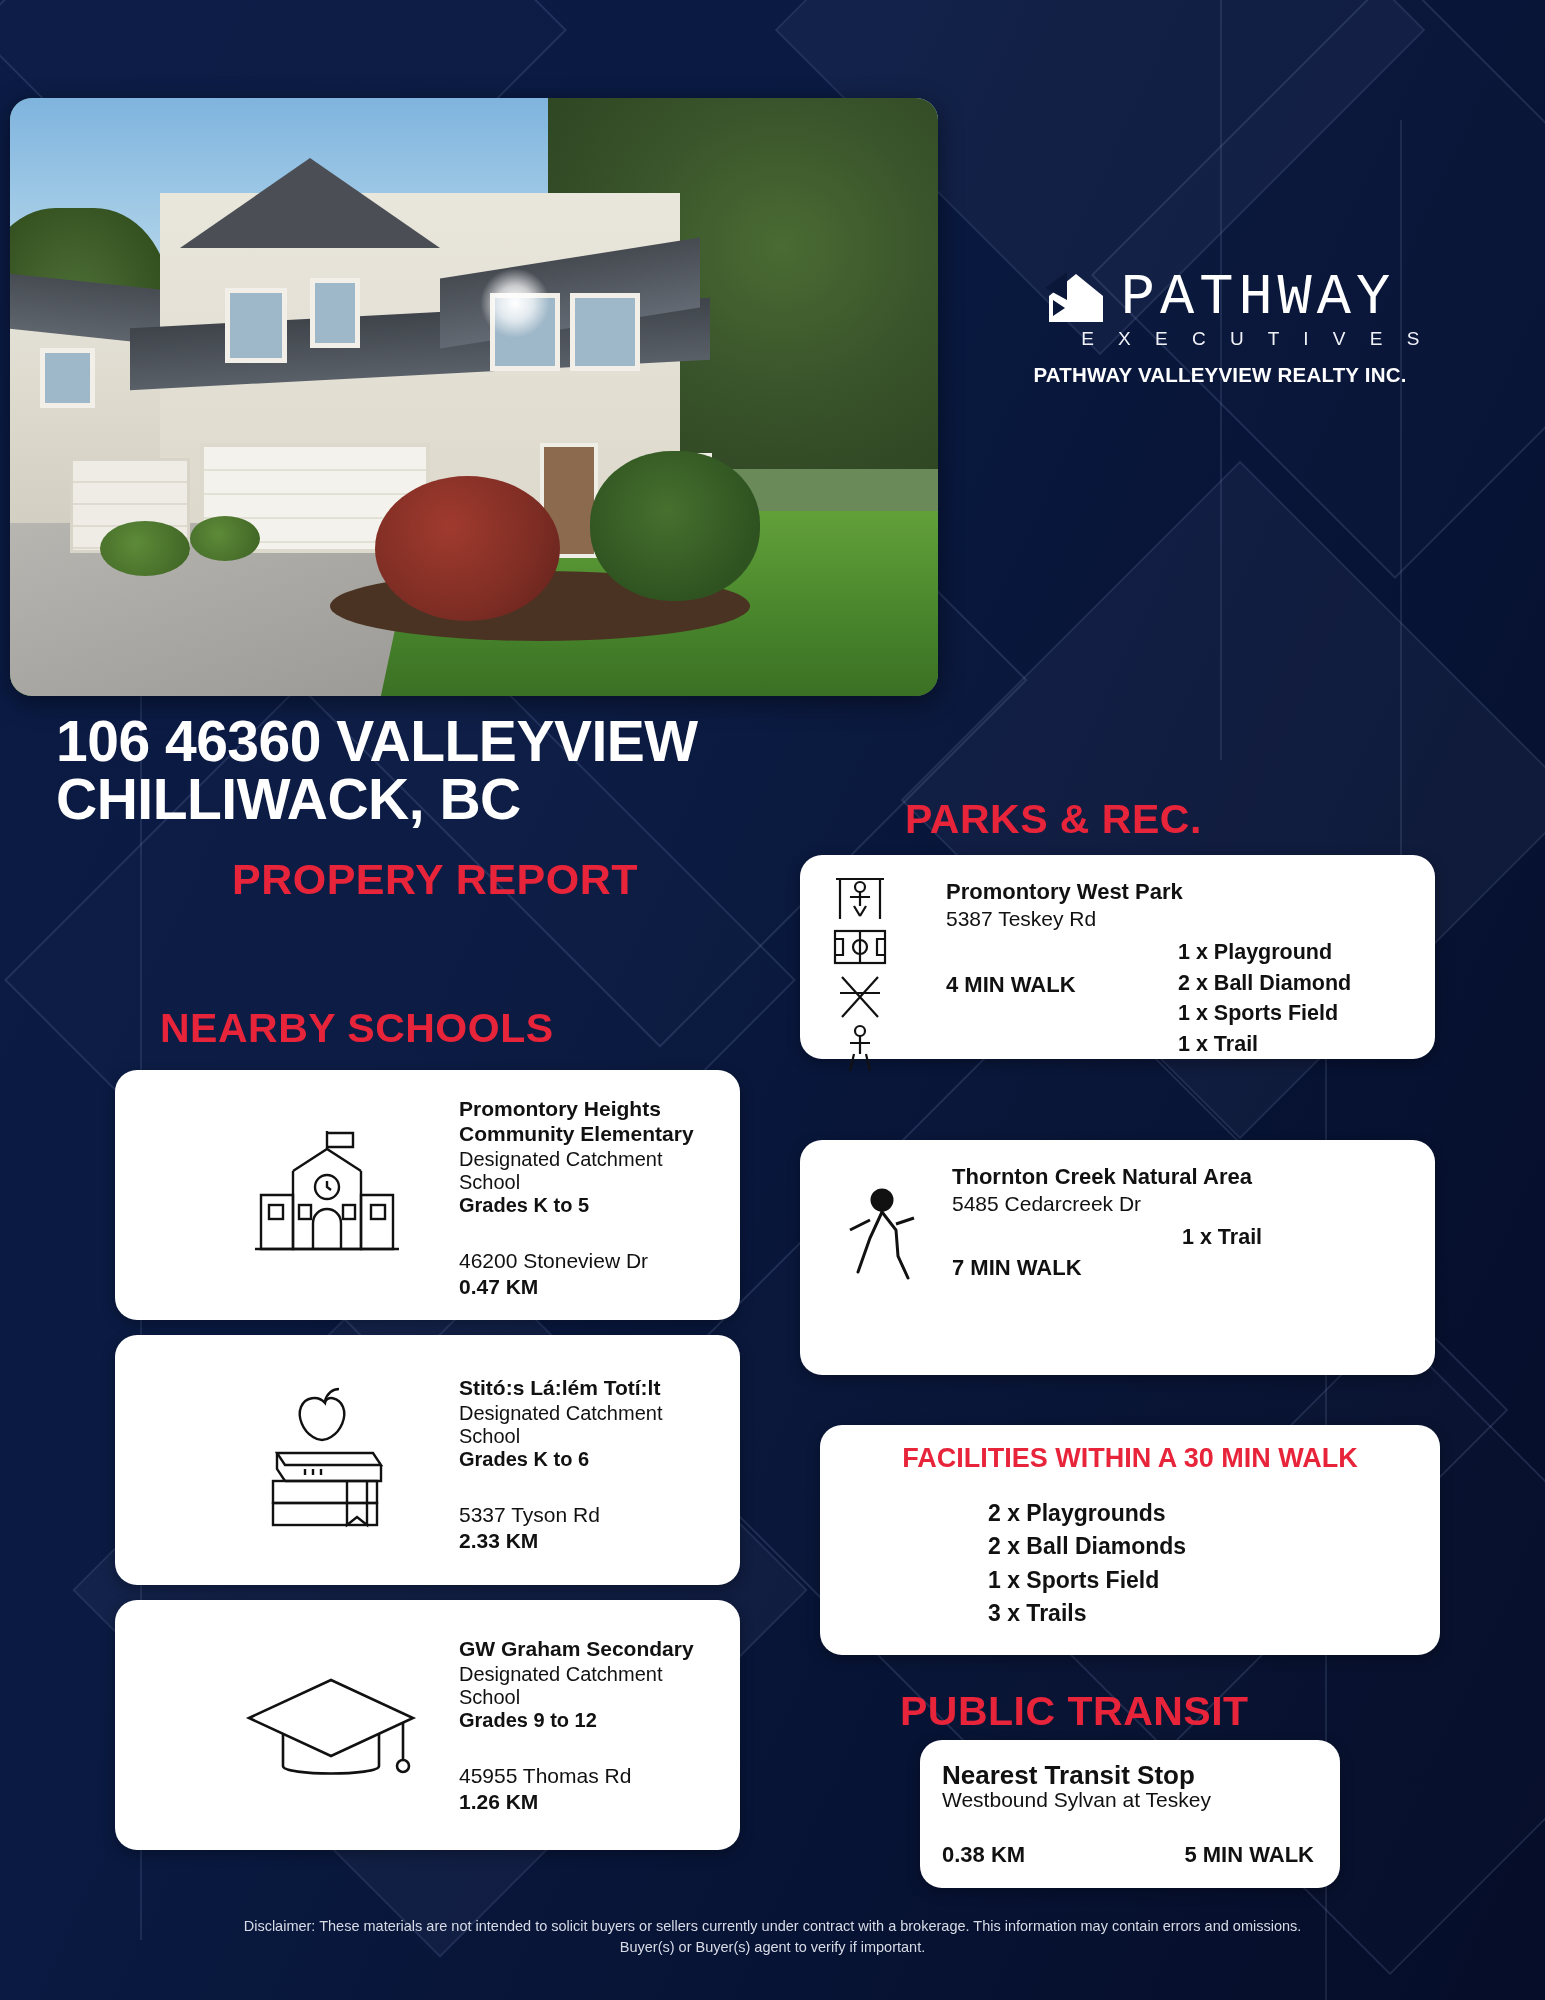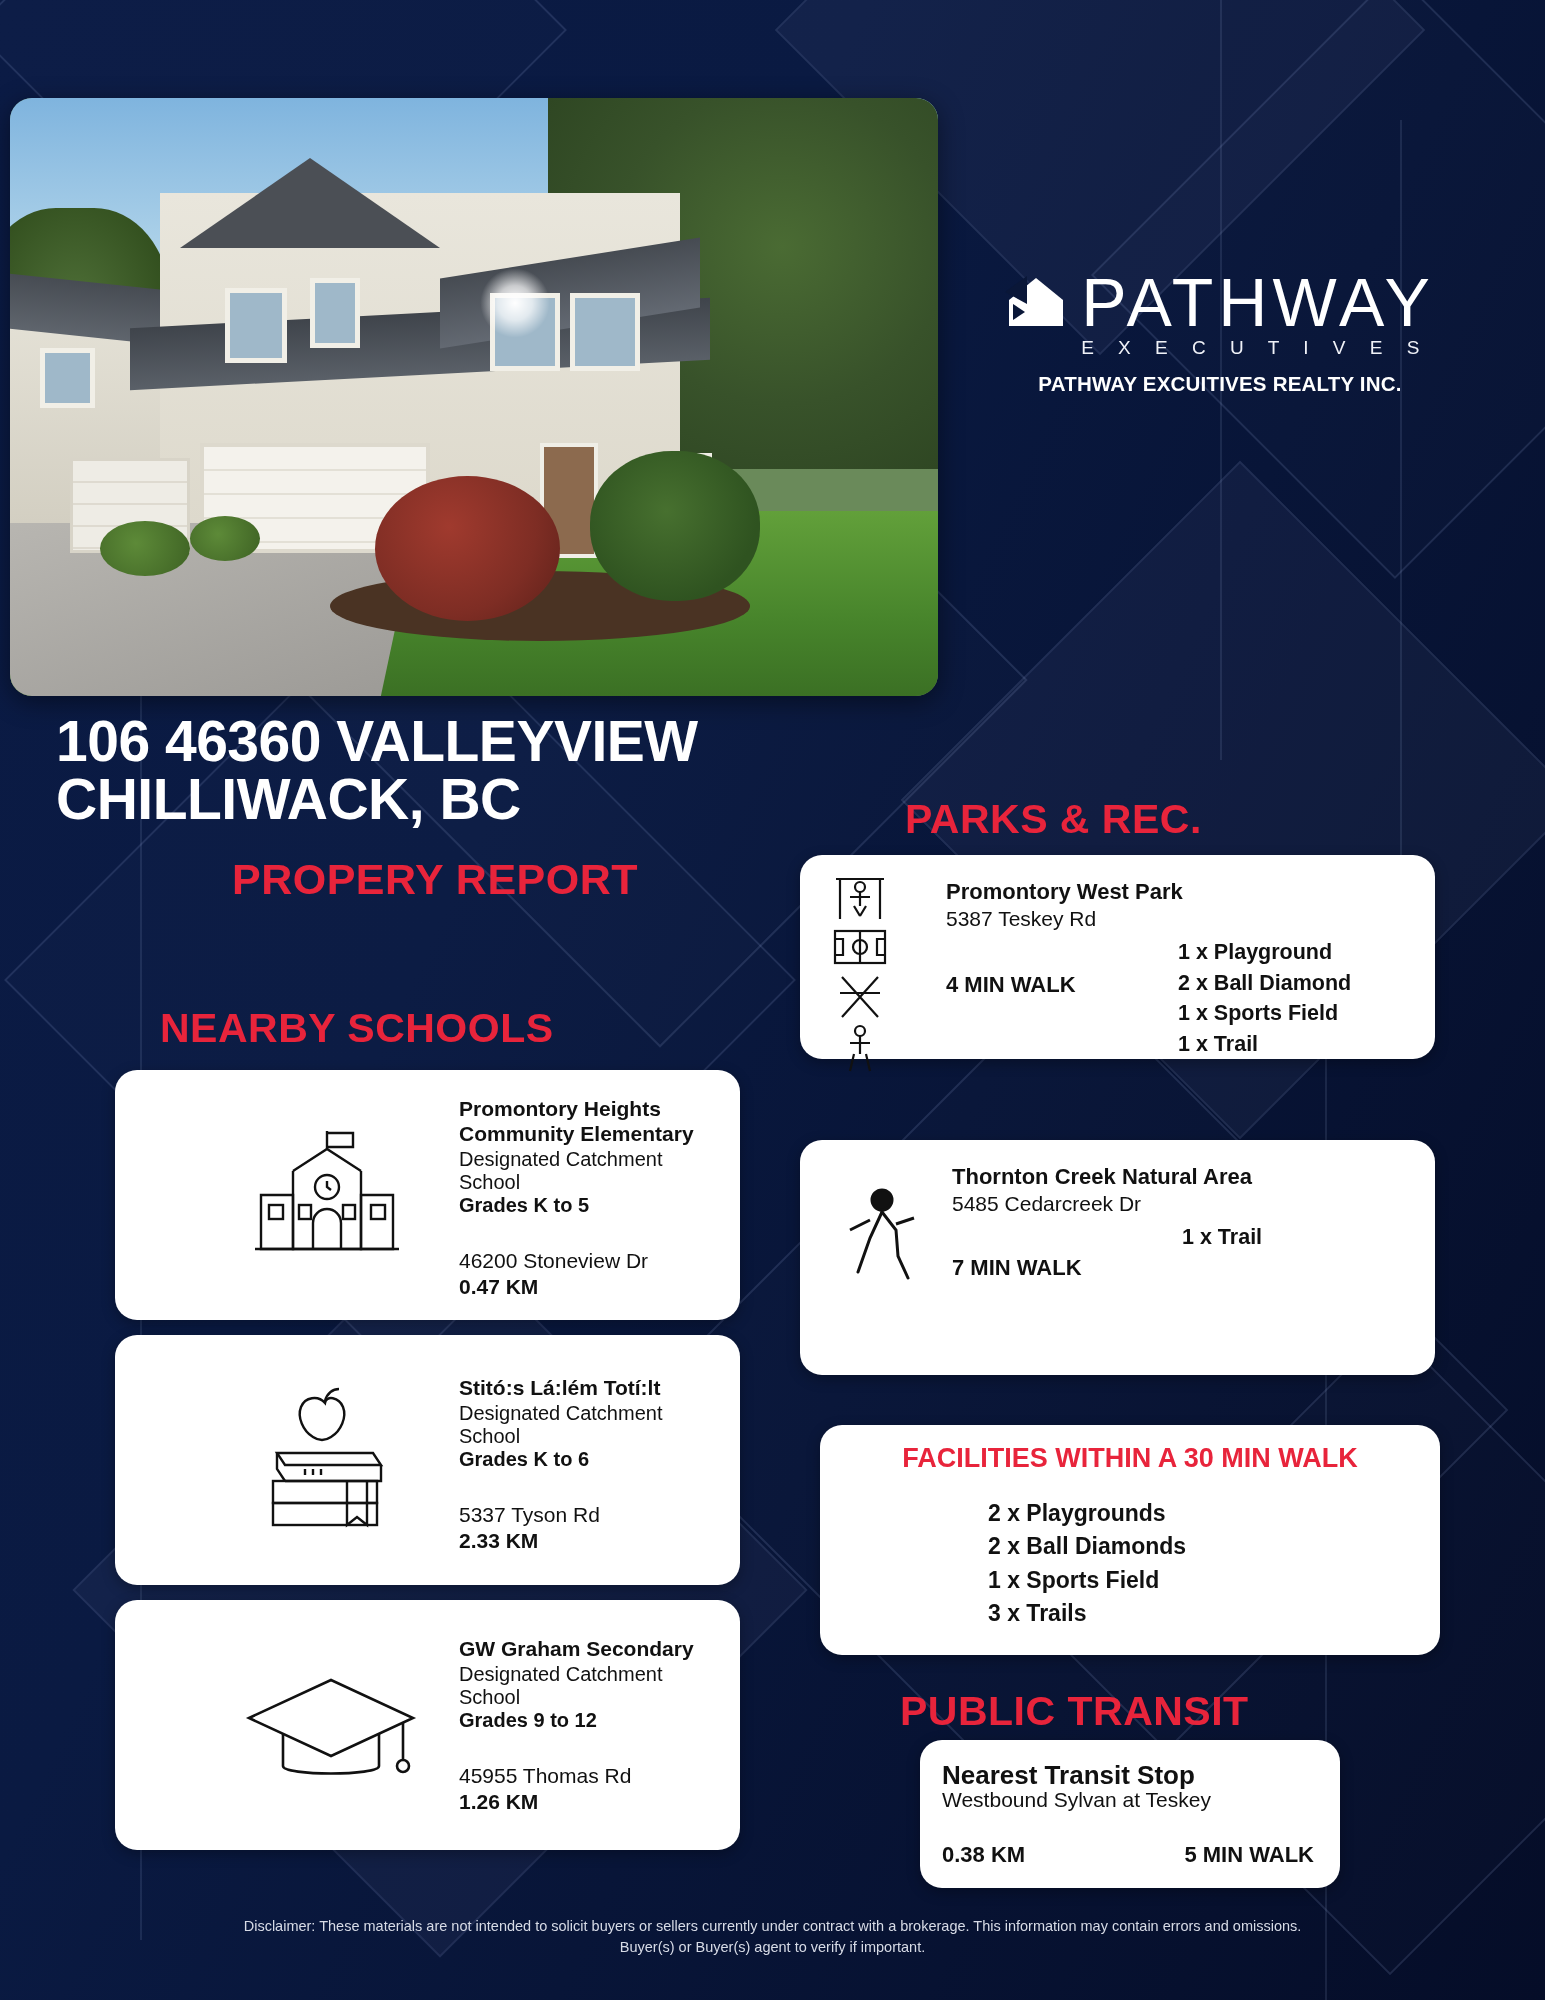--- a/index.html
+++ b/index.html
@@ -137,23 +137,23 @@
   .logo-block {
     position: absolute;
     left: 980px; top: 270px;
     width: 480px;
     text-align: center;
     color: #ffffff;
   }
   .logo-row { display:flex; align-items:center; justify-content:center; gap:14px; }
   .logo-mark { width: 62px; height: 56px; position: relative; }
   .logo-word {
-    font-size: 68px;
+    font-size: 57px;
     letter-spacing: 5px;
-    font-family: Liberation Sans, sans-serif;
+    font-family: Liberation Mono, monospace;
     line-height: 0.95;
     color: #fff;
   }
   .logo-sub {
     font-size: 19px;
     letter-spacing: 9.5px;
     margin-top: 2px;
     margin-left: 70px;
     color: #f0f2f8;
   }
@@ -301,21 +301,21 @@
     <span class="logo-mark">
       <svg width="62" height="56" viewBox="0 0 62 56">
         <path d="M4 26 L31 4 L58 26 L58 52 L4 52 Z" fill="#ffffff"></path>
         <path d="M0 18 L22 2 L22 30 Z" fill="#0a1738"></path>
         <path d="M8 30 L20 38 L8 46 Z" fill="#0a1738"></path>
       </svg>
     </span>
     <span class="logo-word">PATHWAY</span>
   </div>
   <div class="logo-sub">E X E C U T I V E S</div>
-  <div class="logo-company">PATHWAY EXCUITIVES REALTY INC.</div>
+  <div class="logo-company">PATHWAY VALLEYVIEW REALTY INC.</div>
 </div>
 
 <div class="addr">
   <div>106 46360 VALLEYVIEW</div>
   <div>CHILLIWACK, BC</div>
 </div>
 <div class="report-sub">PROPERY REPORT</div>
 
 <div class="sec-title" id="title-schools">NEARBY SCHOOLS</div>
 <div class="sec-title" id="title-parks">PARKS &amp; REC.</div>

